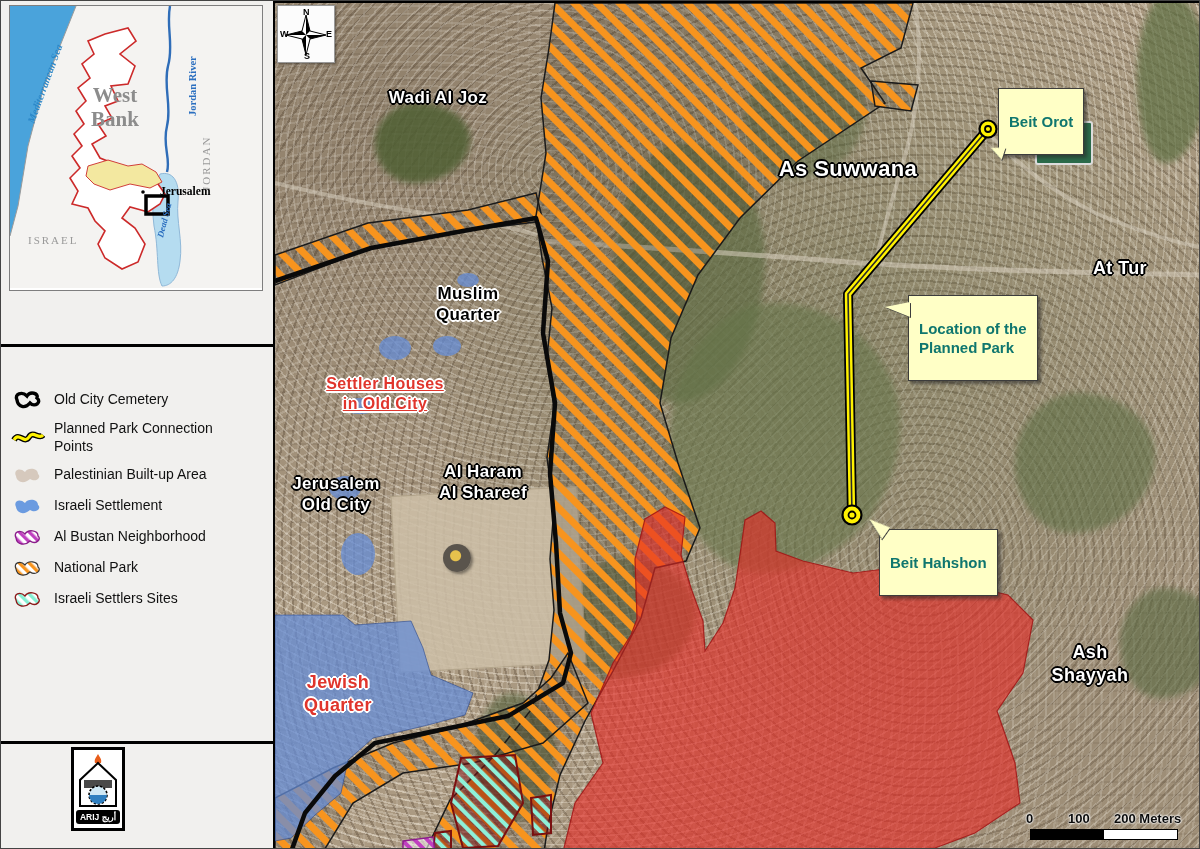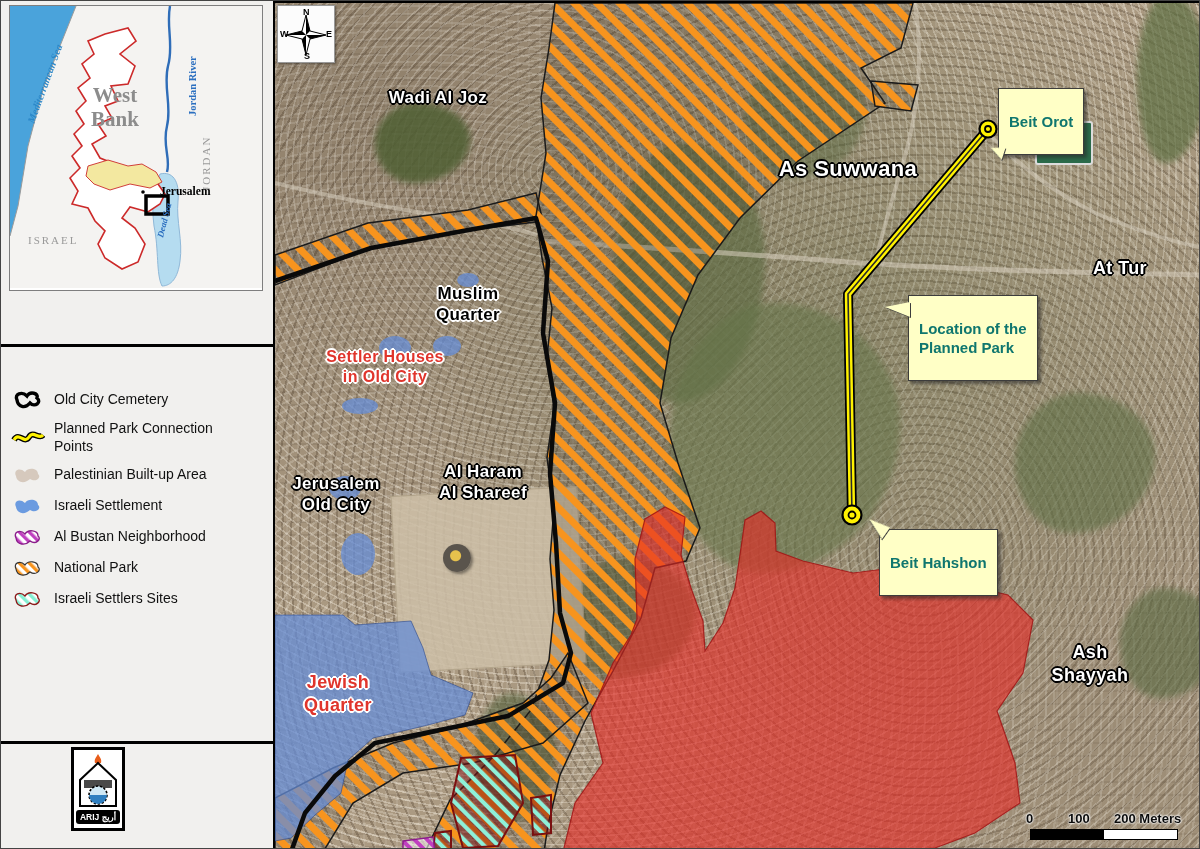--- a/index.html
+++ b/index.html
@@ -270,21 +270,21 @@
         <circle cx="577" cy="512" r="3.5" fill="none" stroke="#000" stroke-width="1.8"></circle>
       </g>
     </svg>
 
     <div class="place-label pl-white" style="left:163px;top:95px;font-size:17px;">Wadi Al Joz</div>
     <div class="place-label pl-white" style="left:573px;top:166px;font-size:22px;">As Suwwana</div>
     <div class="place-label pl-white" style="left:845px;top:265px;font-size:18px;">At Tur</div>
     <div class="place-label pl-white" style="left:815px;top:660px;font-size:18px;">Ash Shayyah</div>
     <div class="place-label pl-dark" style="left:193px;top:301px;font-size:17px;">Muslim
 Quarter</div>
-    <div class="place-label pl-red" style="left:110px;top:364px;font-size:16px;">Settler Houses
+    <div class="place-label pl-red" style="left:110px;top:391px;font-size:16px;text-decoration:underline;">Settler Houses
 in Old City</div>
     <div class="place-label pl-white" style="left:61px;top:491px;font-size:17px;">Jerusalem
 Old City</div>
     <div class="place-label pl-white" style="left:208px;top:479px;font-size:17px;">Al Haram
 Al Shareef</div>
     <div class="place-label pl-red" style="left:63px;top:690px;font-size:18px;">Jewish
 Quarter</div>
 
     <div class="callout" style="left:723px;top:85px;">
       <span>Beit Orot</span>

